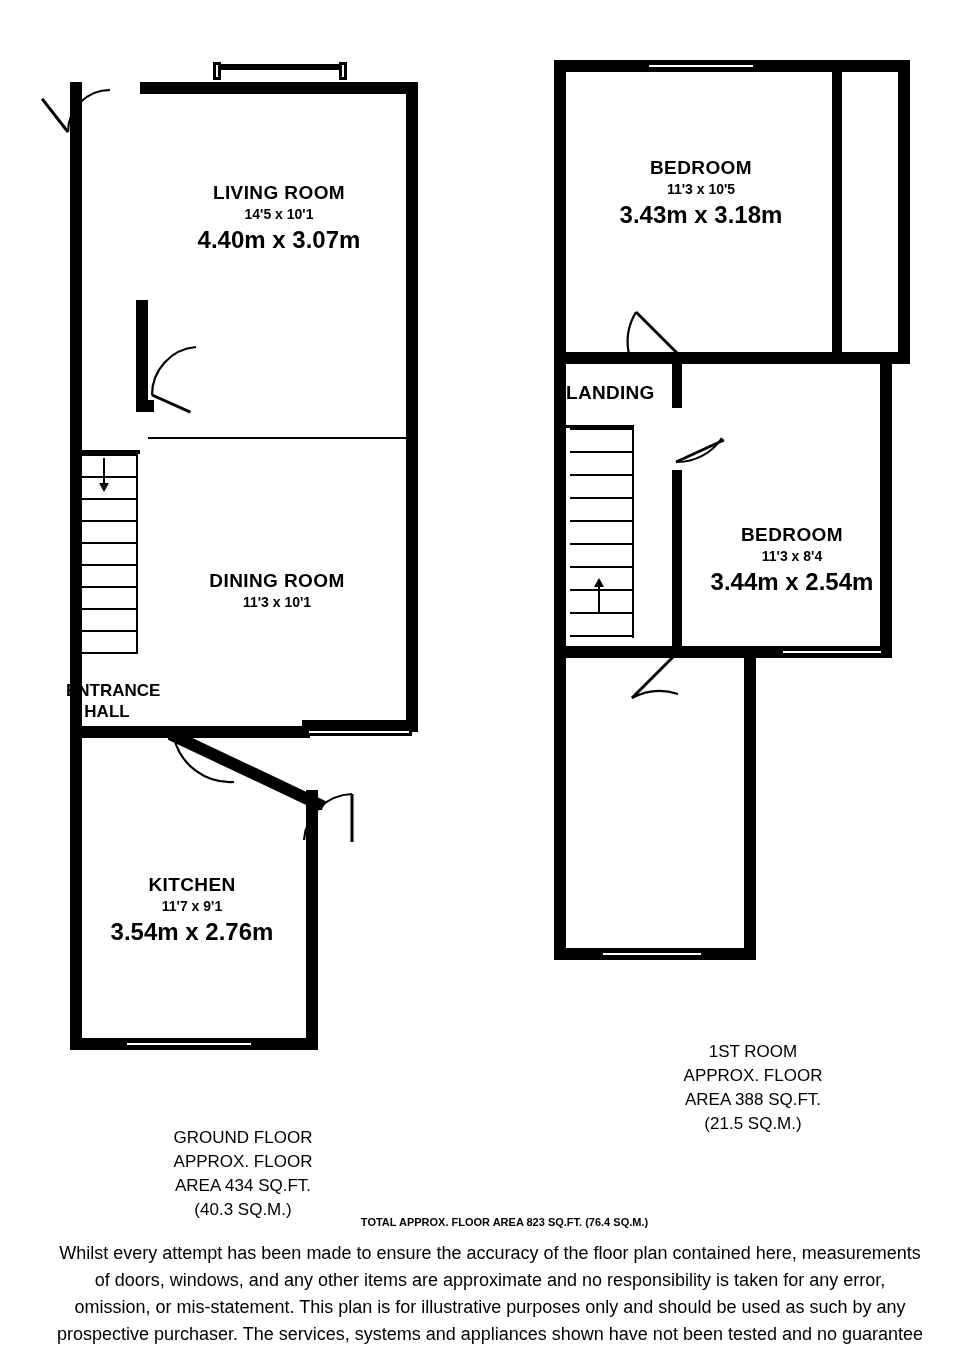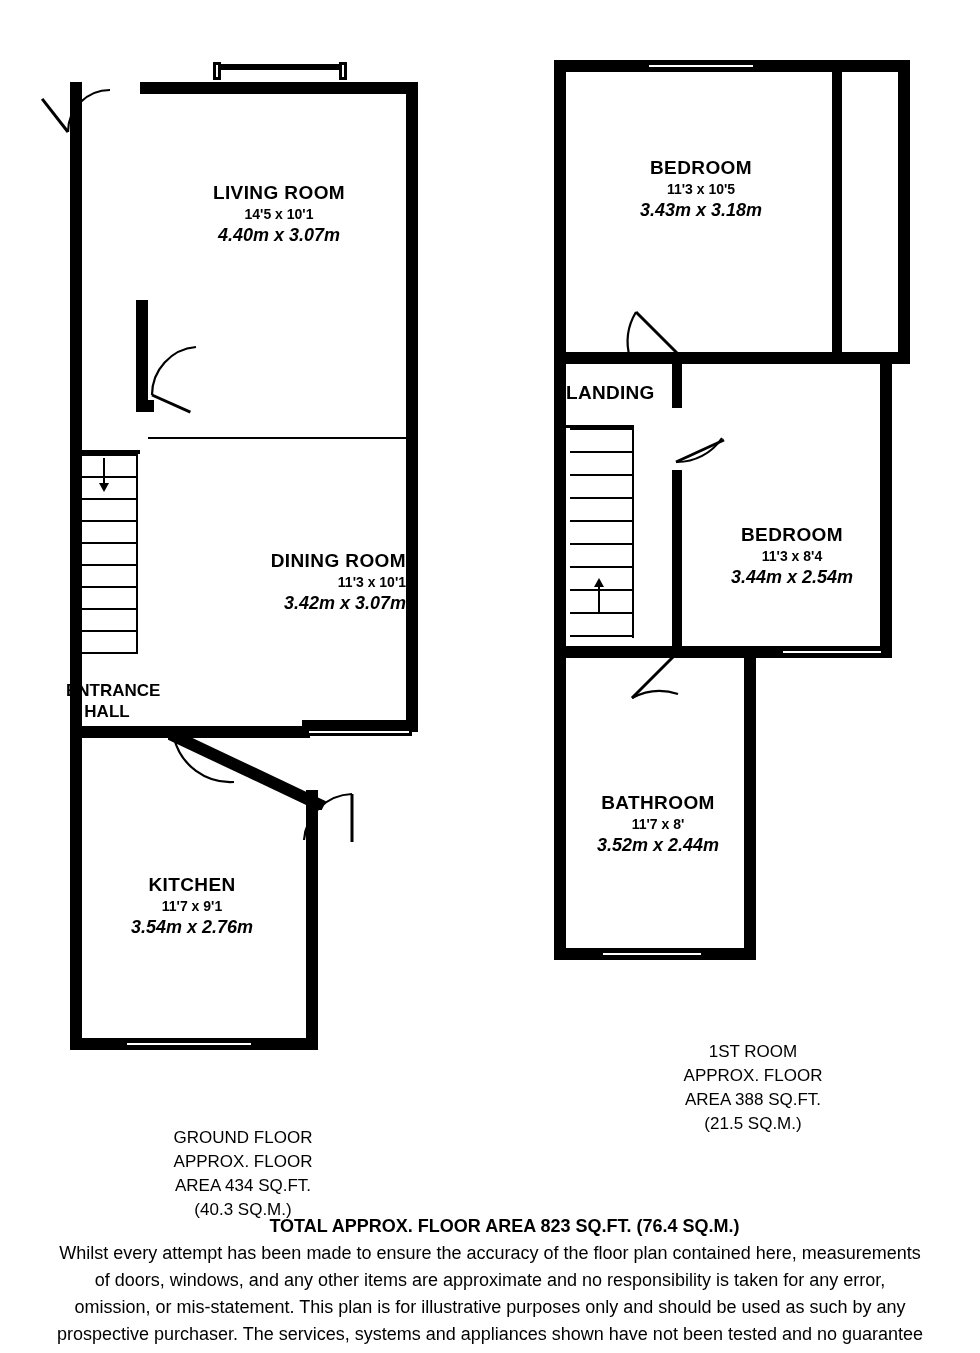--- a/index.html
+++ b/index.html
@@ -7,35 +7,35 @@
     width:980px;height:1353px;background:#ffffff;
     font-family:"Liberation Sans", sans-serif;
     color:#000000;position:relative;overflow:hidden;
   }
   .stage{position:absolute;left:0;top:0;width:980px;height:1353px;}
   .wall{position:absolute;background:#000000;}
   .win{position:absolute;background:#ffffff;border:3px solid #000000;box-sizing:border-box;}
   .label{position:absolute;text-align:center;line-height:1.32;}
   .label .rn{font-weight:bold;font-size:19px;letter-spacing:.4px;}
   .label .d1{font-weight:bold;font-size:14px;}
-  .label .d2{font-weight:bold;font-size:18px;font-style:italic;}
+  .label .d2{font-weight:bold;font-size:24px;}
   .small-label{position:absolute;text-align:center;font-weight:bold;font-size:17px;line-height:1.25;}
   .land-label{position:absolute;font-weight:bold;font-size:19px;letter-spacing:.3px;}
   .stairs{position:absolute;}
   .stairs .tread{position:absolute;left:0;right:0;height:2px;background:#000;}
   .stairs .side{position:absolute;top:0;bottom:0;width:2px;background:#000;}
   .arrow{position:absolute;width:2px;background:#000;}
   .arrow::after{content:"";position:absolute;left:-4px;width:0;height:0;border-left:5px solid transparent;border-right:5px solid transparent;}
   .arrow.down::after{bottom:-8px;border-top:9px solid #000;}
   .arrow.up::after{top:-8px;border-bottom:9px solid #000;}
   .door{position:absolute;}
   .door svg{display:block;overflow:visible;}
   .thin-line{position:absolute;background:#000;}
   .floor-note{position:absolute;text-align:center;font-size:17px;line-height:1.42;}
-  .total{position:absolute;left:0;right:0;text-align:center;font-weight:bold;font-size:18px;margin-left:29px;}
+  .total{position:absolute;left:0;right:0;text-align:center;font-weight:bold;font-size:11px;margin-left:29px;}
   .disclaimer{position:absolute;left:0;right:0;text-align:center;font-size:18px;line-height:1.5;}
   .madeby{position:absolute;left:0;right:0;text-align:center;font-size:14.5px;}
 </style>
 </head>
 <body>
 
 <div class="stage">
 
   <div class="wall" style="left:70px;top:82px;width:12px;height:656px;"></div>
   <div class="wall" style="left:140px;top:82px;width:278px;height:12px;"></div>
@@ -86,24 +86,23 @@
     <div class="tread" style="top:176px;"></div>
     <div class="tread" style="top:198px;"></div>
   </div>
   <div class="arrow down" style="left:103px;top:458px;height:26px;"></div>
 
   <div class="small-label" style="left:66px;top:680px;width:82px;">
     <div>ENTRANCE</div>
     <div>HALL</div>
   </div>
 
-  <div class="label" style="left:148px;top:548px;width:258px;text-align:right;">
+  <div class="label" style="left:148px;top:568px;width:258px;">
     <div class="rn">DINING ROOM</div>
     <div class="d1">11'3 x 10'1</div>
-    <div class="d2">3.42m x 3.07m</div>
   </div>
 
   <div class="wall" style="left:70px;top:726px;width:240px;height:12px;"></div>
   <div class="wall" style="left:302px;top:720px;width:116px;height:12px;"></div>
   <div class="win" style="left:306px;top:728px;width:106px;height:8px;"></div>
 
   <div class="wall" style="left:70px;top:738px;width:12px;height:312px;"></div>
   <div class="wall" style="left:70px;top:1038px;width:248px;height:12px;"></div>
   <div class="wall" style="left:306px;top:790px;width:12px;height:260px;"></div>
   <div class="win" style="left:124px;top:1040px;width:130px;height:8px;"></div>
@@ -199,25 +198,20 @@
   <div class="wall" style="left:554px;top:948px;width:202px;height:12px;"></div>
   <div class="win" style="left:600px;top:950px;width:104px;height:8px;"></div>
 
   <div class="door" style="left:616px;top:650px;">
     <svg width="70" height="56" viewBox="0 0 70 56">
       <path d="M16 48 L58 6" stroke="#000" stroke-width="3" fill="none"></path>
       <path d="M16 48 A58 58 0 0 1 62 44" stroke="#000" stroke-width="2.2" fill="none"></path>
     </svg>
   </div>
 
-  <div class="label" style="left:560px;top:790px;width:196px;">
-    <div class="rn">BATHROOM</div>
-    <div class="d1">11'7 x 8'</div>
-    <div class="d2">3.52m x 2.44m</div>
-  </div>
 
   <div class="floor-note" style="left:618px;top:1040px;width:270px;">
     <div>1ST ROOM</div>
     <div>APPROX. FLOOR</div>
     <div>AREA 388 SQ.FT.</div>
     <div>(21.5 SQ.M.)</div>
   </div>
 
   <div class="floor-note" style="left:108px;top:1126px;width:270px;">
     <div>GROUND FLOOR</div>

